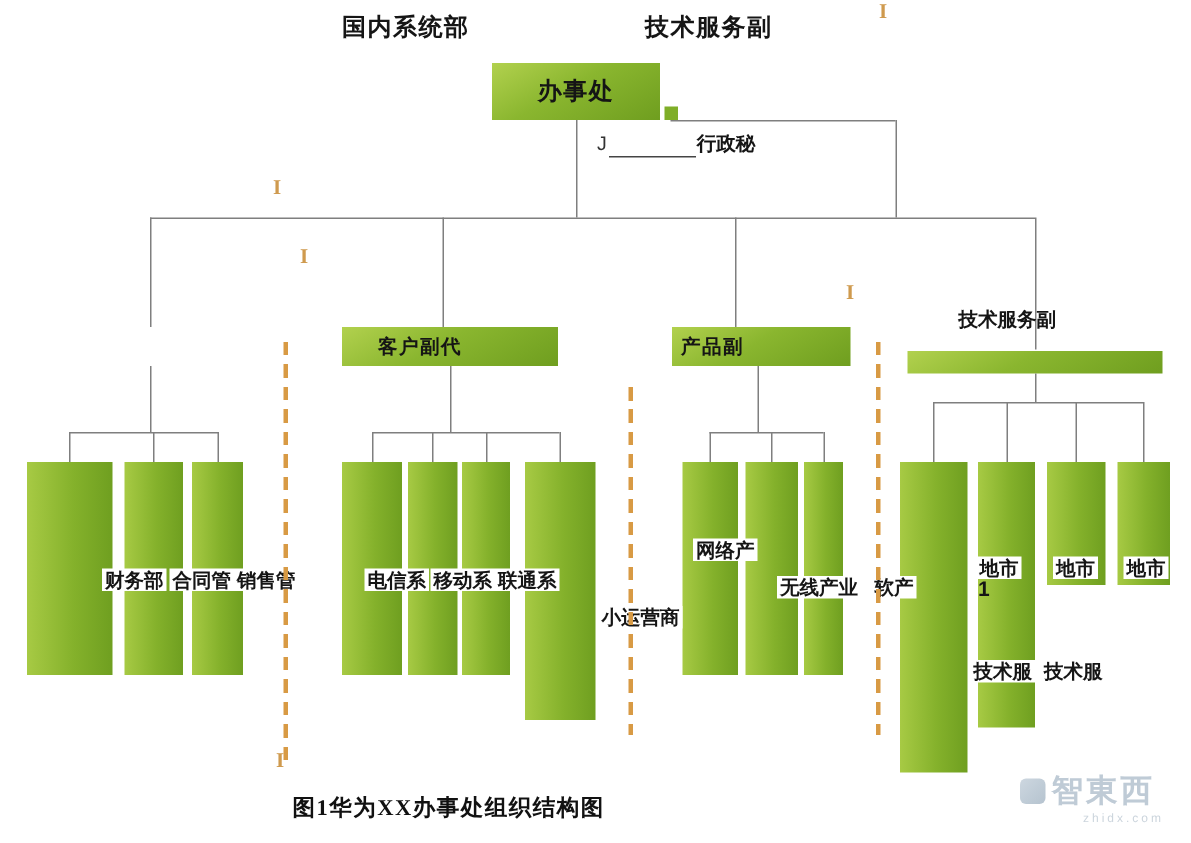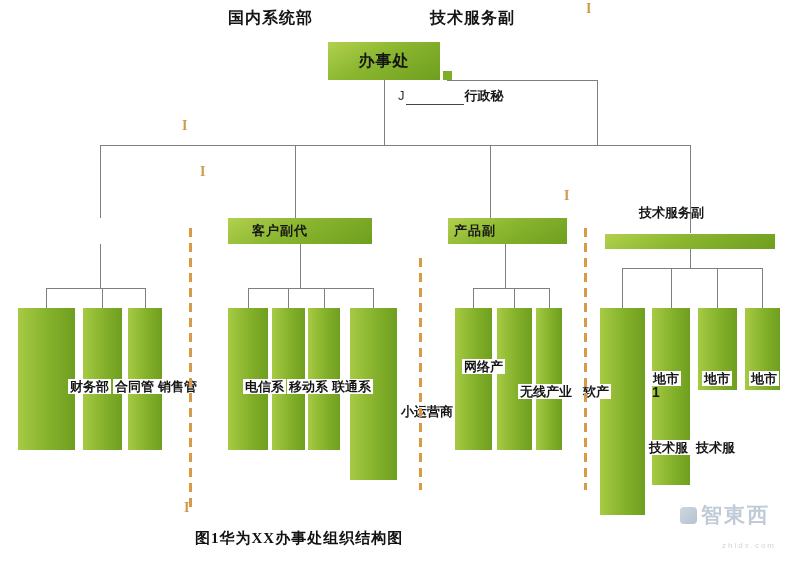--- a/index.html
+++ b/index.html
@@ -161,19 +161,19 @@
   <span class="childlbl plain" style="left:650px;top:385px;font-size:14px">1</span>
   <span class="childlbl" style="left:647px;top:440px">技术服</span>
   <span class="childlbl" style="left:694px;top:440px">技术服</span>
 
   <div class="dash" style="left:189px;top:228px;height:284px"></div>
   <div class="dash" style="left:419px;top:258px;height:232px"></div>
   <div class="dash" style="left:584px;top:228px;height:262px"></div>
 
   <div class="caption" style="left:195px;top:529px">图1华为XX办事处组织结构图</div>
 
-  <div class="wm" style="left:680px;top:501px">
+  <div class="wm" style="left:680px;top:513px">
     <span class="wm-icon"></span>
     <span class="wm-brand">智東西</span>
   </div>
   <div class="wm-domain" style="left:722px;top:541px">zhidx.com</div>
 
 </div>
 
 </body></html>

